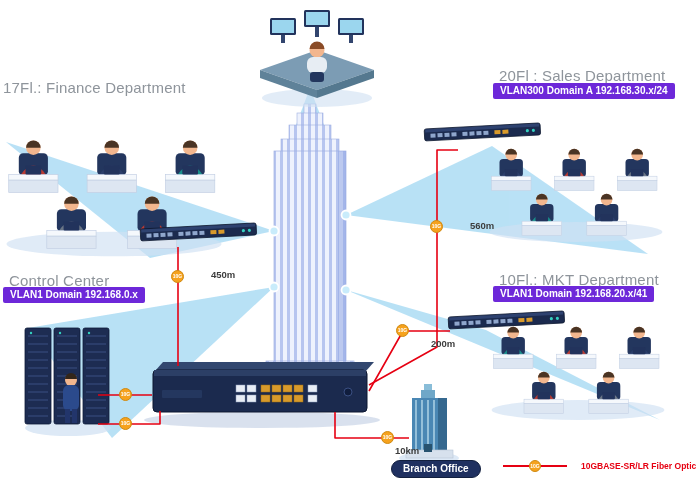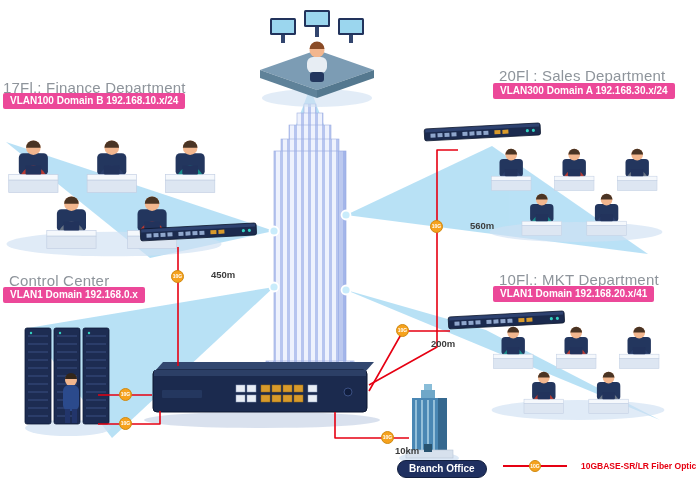--- a/index.html
+++ b/index.html
@@ -1,24 +1,24 @@
 <!DOCTYPE html>
 <html><head>
 <meta charset="utf-8">
 <style>
   html,body{margin:0;padding:0;background:#fff;}
   .stage{position:relative;width:700px;height:486px;background:#ffffff;overflow:hidden;
          font-family:"Liberation Sans",sans-serif;}
   .gfx{position:absolute;left:0;top:0;}
   .dept-title{position:absolute;font-size:15px;font-weight:normal;color:#8e949b;
               letter-spacing:.2px;white-space:nowrap;}
-  .vlan-badge{position:absolute;background:#ec4899;color:#ffffff;font-size:10px;font-weight:bold;
+  .vlan-badge{position:absolute;background:#6d28d9;color:#ffffff;font-size:10px;font-weight:bold;
               padding:2px 7px 3px;border-radius:2px;white-space:nowrap;}
   .branch-badge{position:absolute;background:#1f3060;color:#ffffff;font-size:10px;font-weight:bold;
-              padding:2px 11px 3px;border-radius:9px;border:1px solid #13203f;white-space:nowrap;margin-left:6px;}
+              padding:2px 11px 3px;border-radius:9px;border:1px solid #13203f;white-space:nowrap;}
   .dist-label{position:absolute;font-size:9.5px;font-weight:bold;color:#3d3d3d;white-space:nowrap;padding-left:25px;}
   .marker{position:absolute;width:13px;height:13px;border-radius:50%;background:#f6a21d;
           border:1px solid #cf8a12;box-sizing:border-box;color:#fff;font-size:5px;font-weight:bold;
           display:flex;align-items:center;justify-content:center;line-height:1;}
   .legend{position:absolute;left:503px;top:461px;display:flex;align-items:center;gap:14px;}
   .legend-line{position:relative;width:64px;height:2px;background:#e60012;}
   .legend-line .marker{position:absolute;left:50%;top:50%;transform:translate(-50%,-50%);
           width:12px;height:12px;}
   .legend-text{color:#e60012;font-size:8.5px;font-weight:bold;white-space:nowrap;}
 </style>
@@ -214,21 +214,20 @@
 
     <g fill="#c9ecfb" stroke="#ffffff" stroke-width="1.8">
       <circle cx="274" cy="231" r="4.5"></circle>
       <circle cx="274" cy="287" r="4.5"></circle>
       <circle cx="346" cy="215" r="4.5"></circle>
       <circle cx="346" cy="290" r="4.5"></circle>
     </g>
   </svg>
 
   <div class="dept-title" style="left:3px;top:79px">17Fl.: Finance Department</div>
-  <div class="vlan-badge" style="left:3px;top:93px">VLAN100 Domain B 192.168.10.x/24</div>
 
   <div class="dept-title" style="left:499px;top:67px">20Fl : Sales Department</div>
   <div class="vlan-badge" style="left:493px;top:83px">VLAN300 Domain A 192.168.30.x/24</div>
 
   <div class="dept-title" style="left:499px;top:271px">10Fl.: MKT Department</div>
   <div class="vlan-badge" style="left:493px;top:286px">VLAN1 Domain 192.168.20.x/41</div>
 
   <div class="dept-title" style="left:9px;top:272px">Control Center</div>
   <div class="vlan-badge" style="left:3px;top:287px">VLAN1 Domain 192.168.0.x</div>
 

